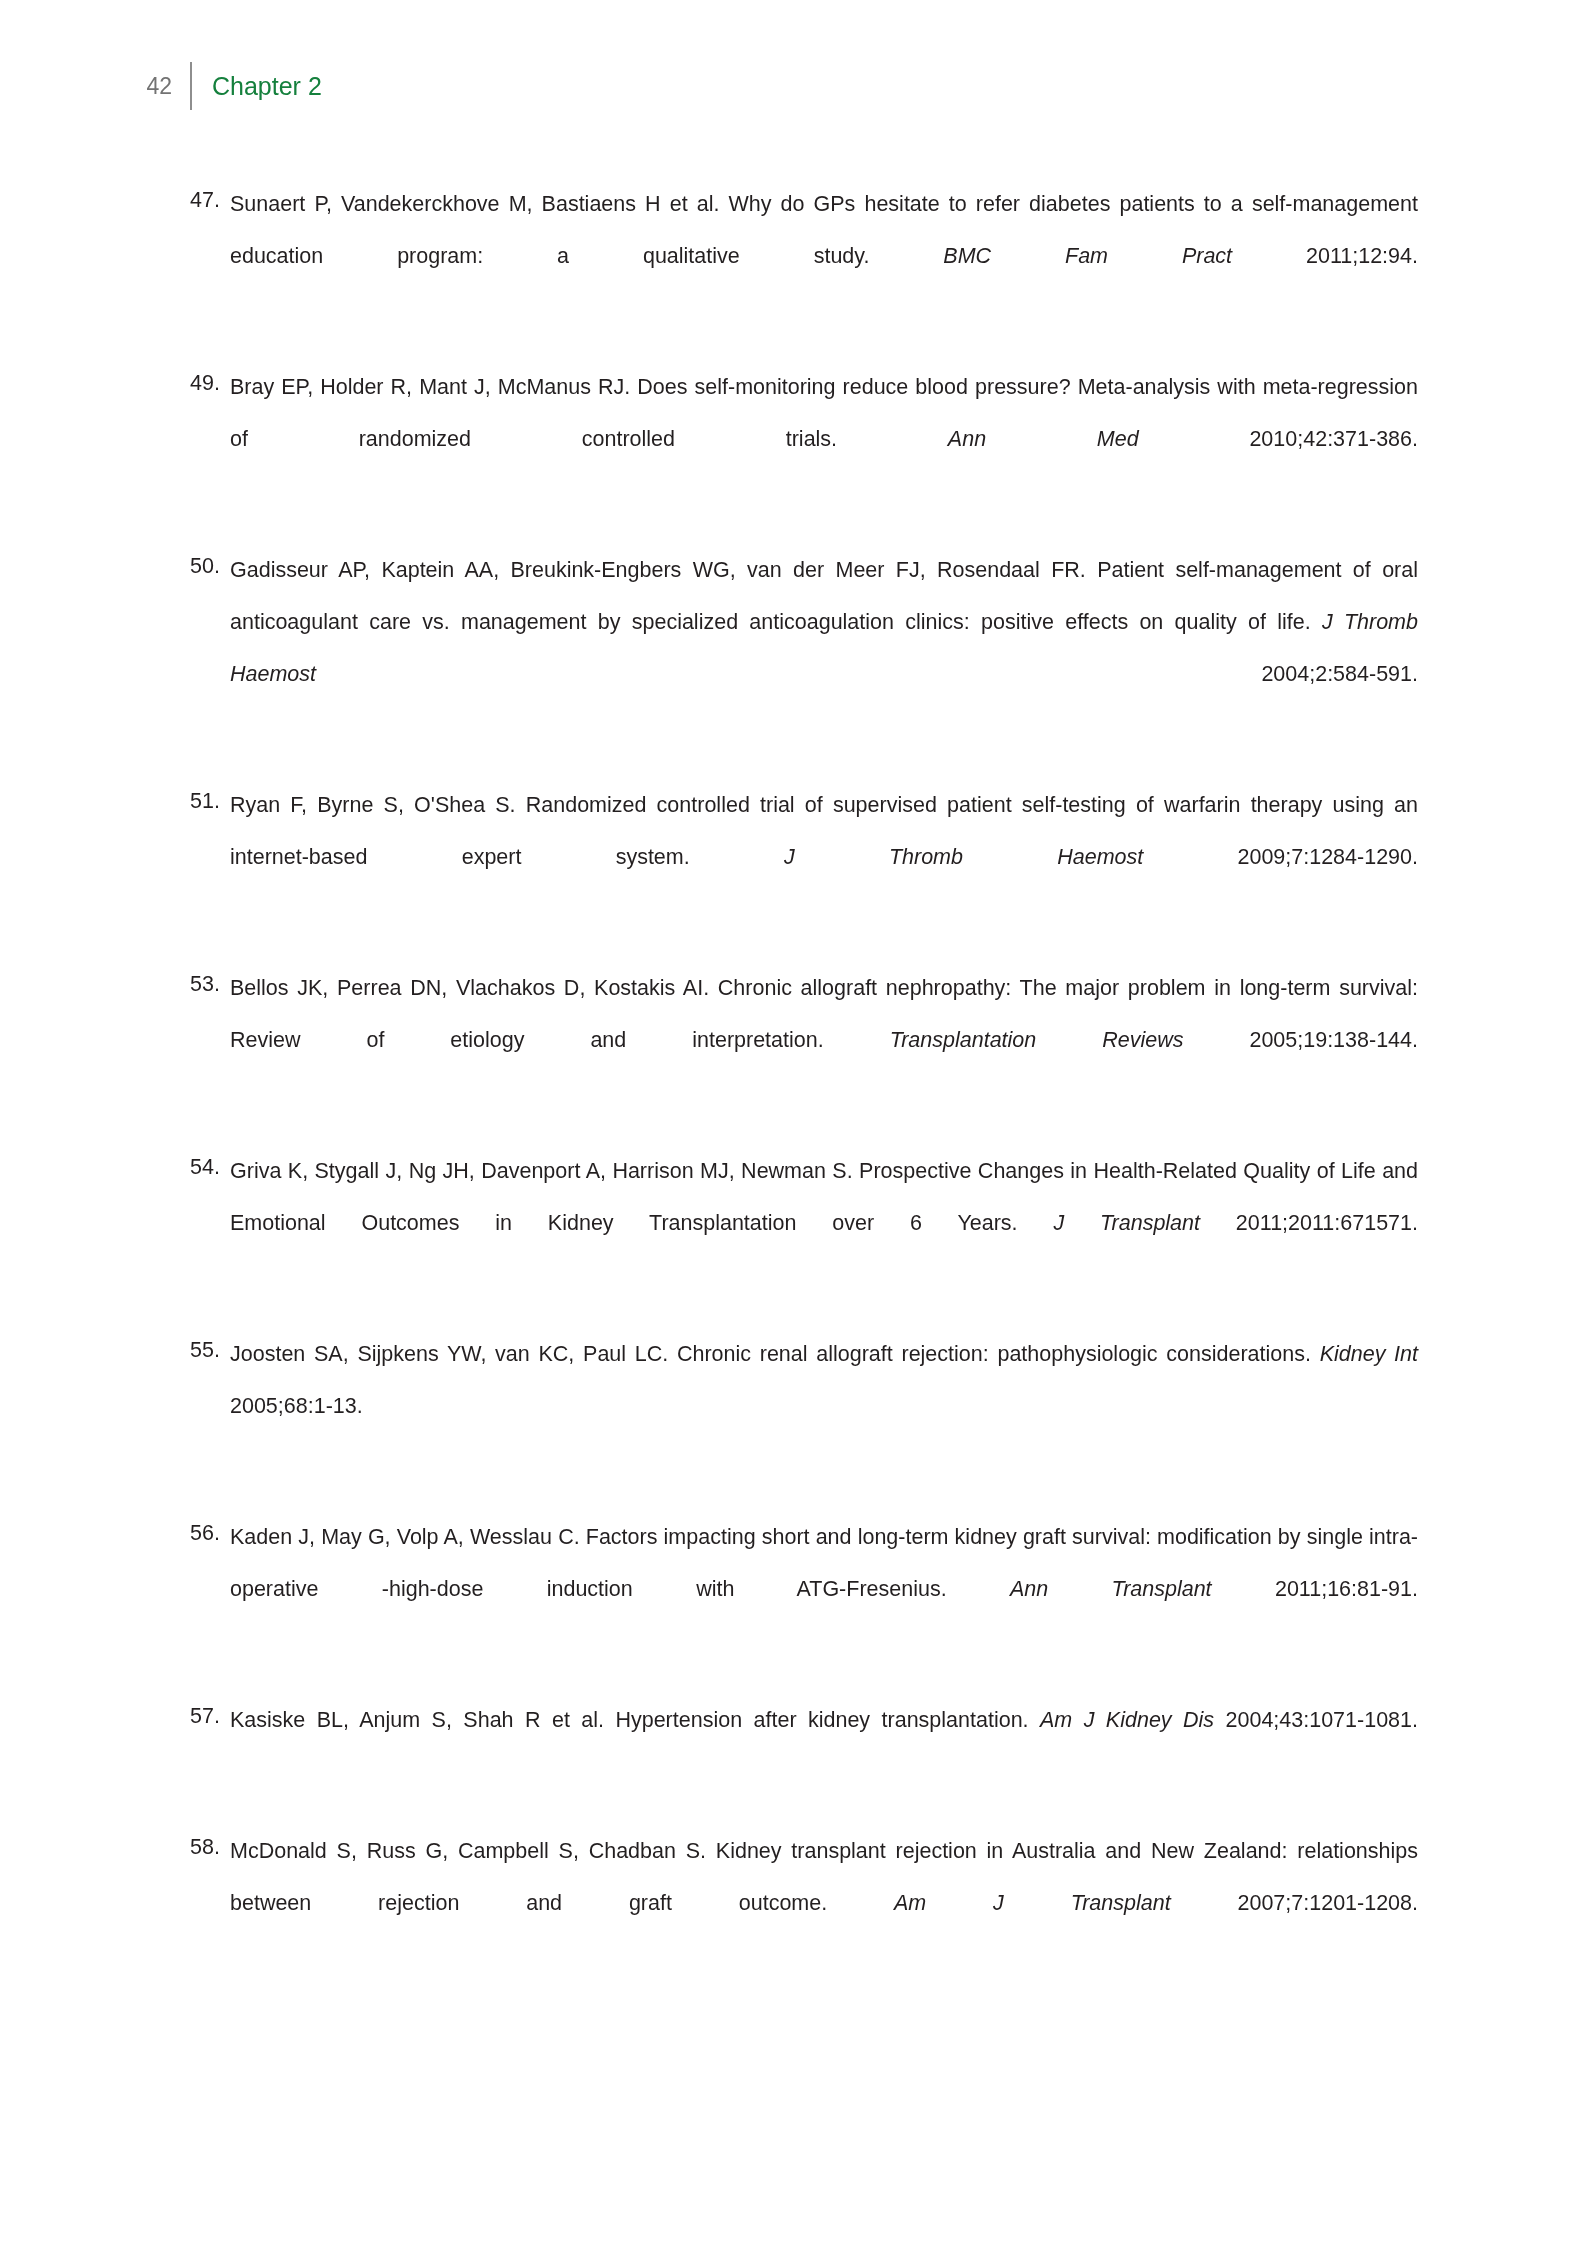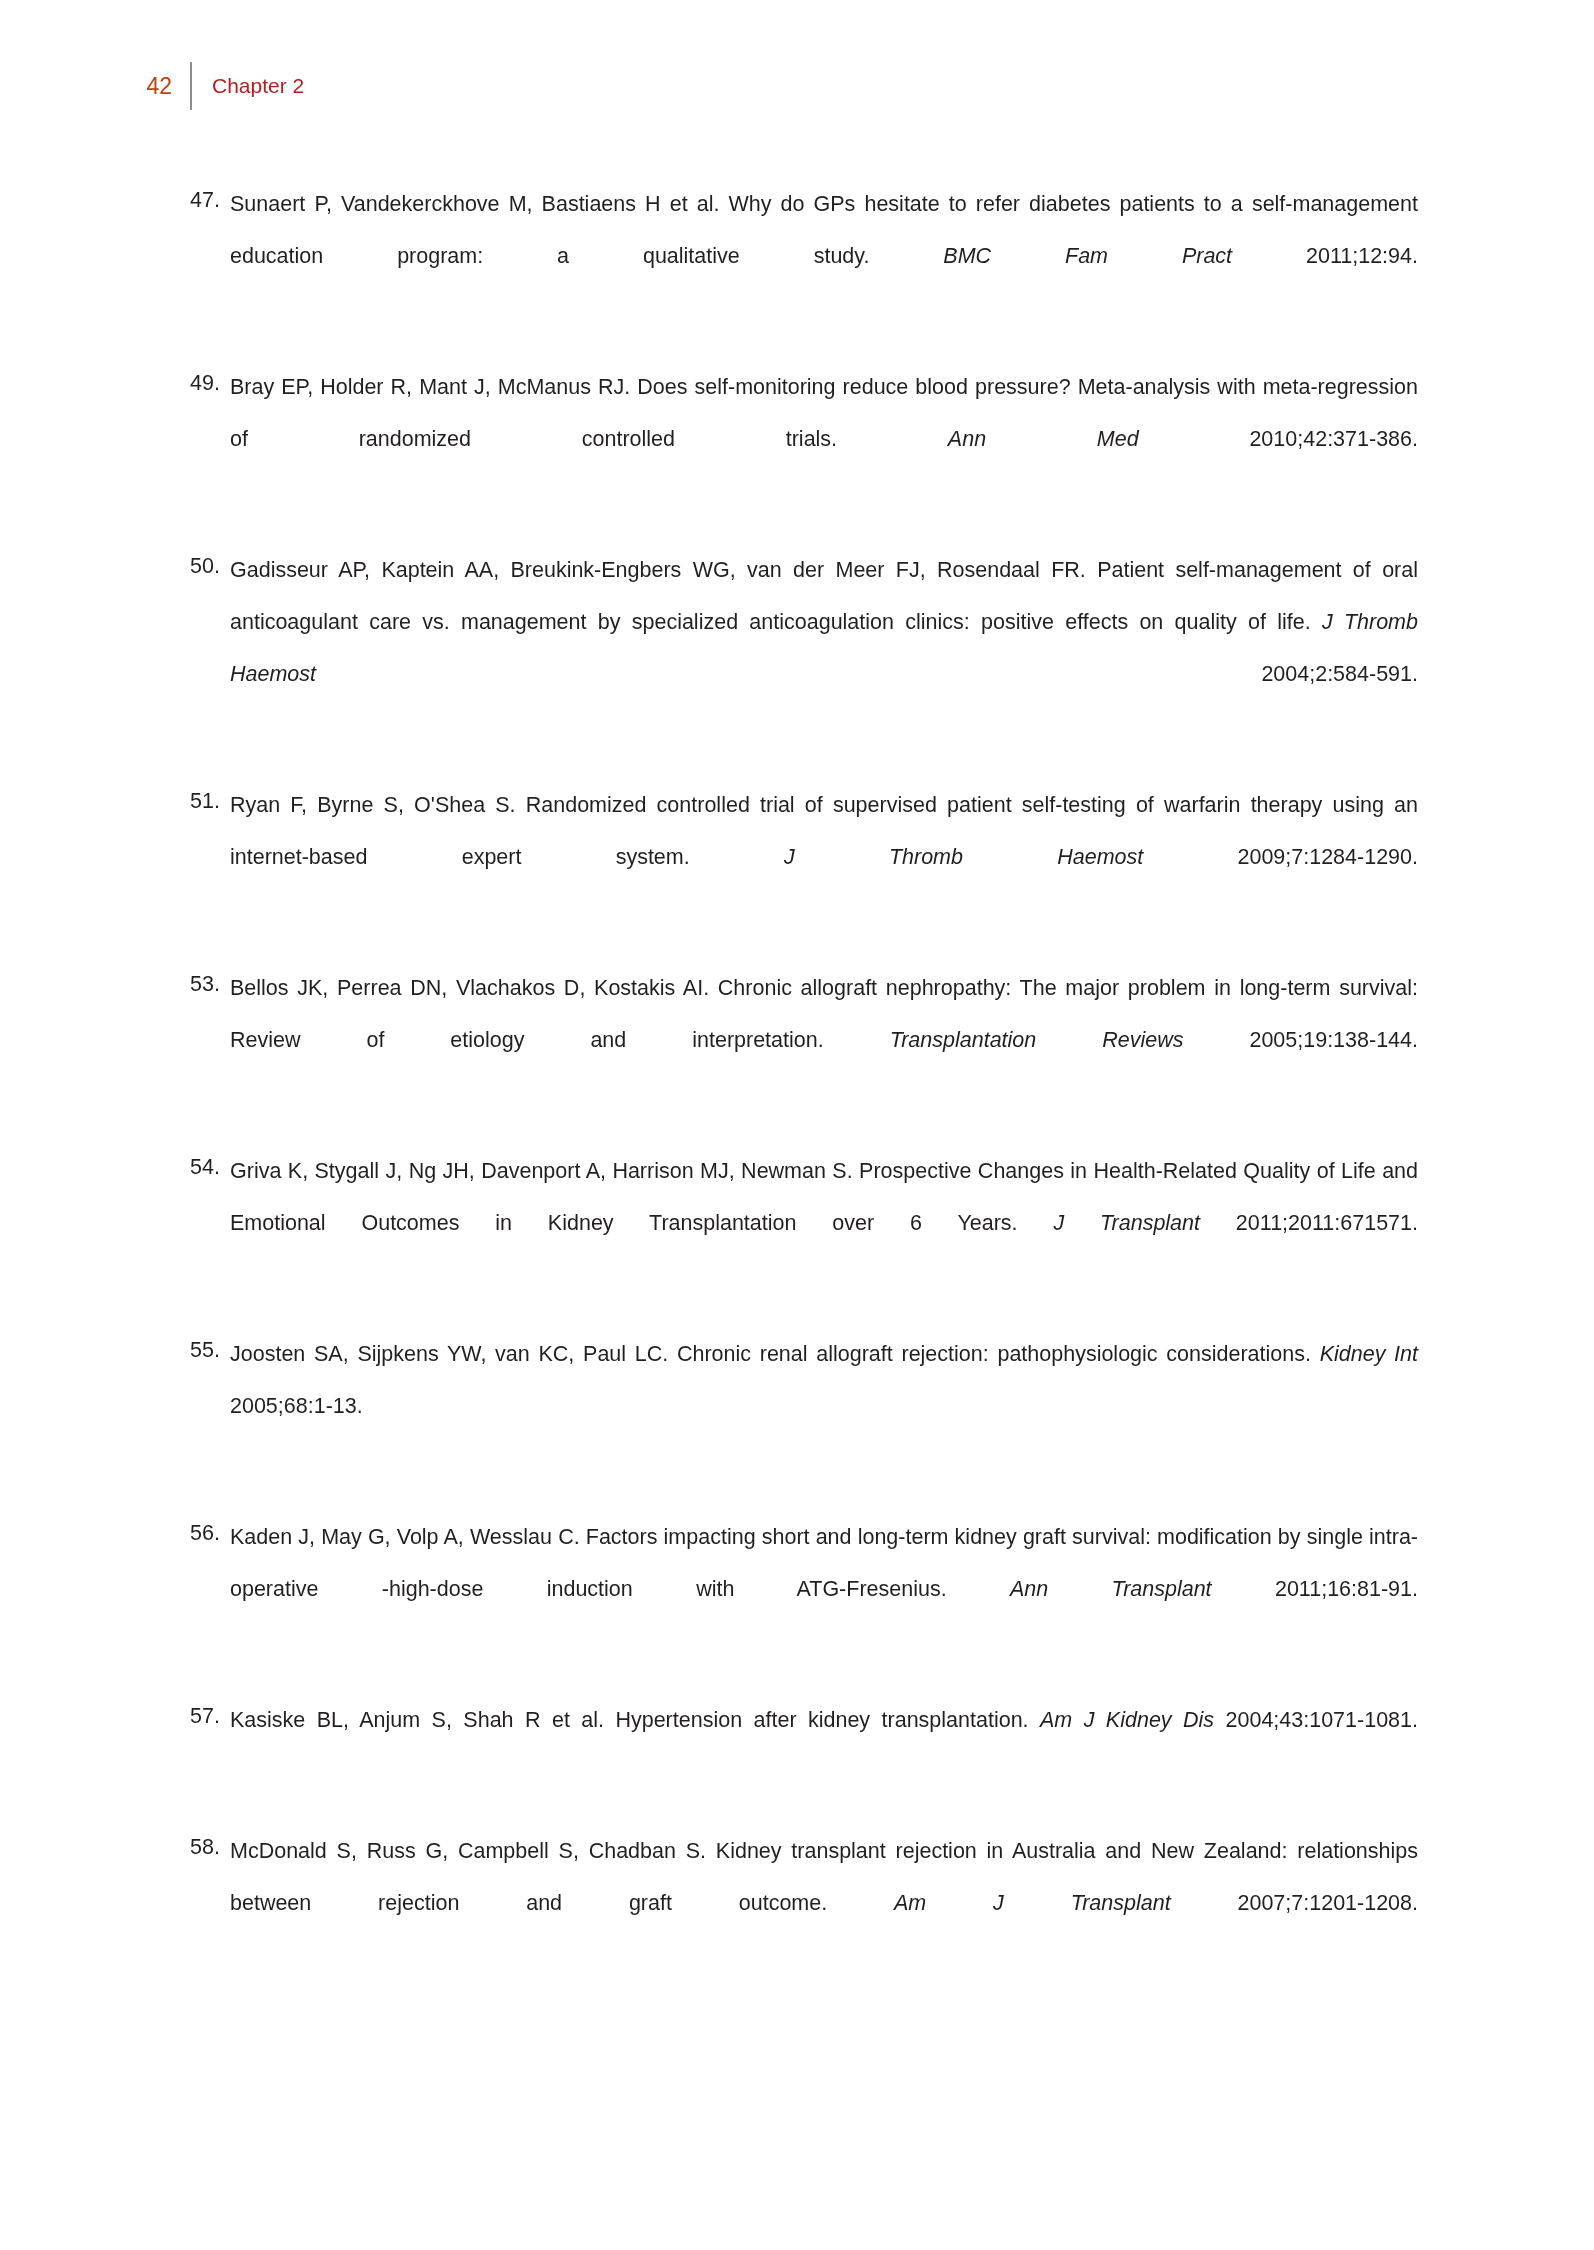--- a/index.html
+++ b/index.html
@@ -27,34 +27,34 @@
     position: absolute;
     top: 62px;
     left: 126px;
     display: flex;
     align-items: stretch;
     height: 48px;
   }
   .page-number {
     font-size: 23px;
     line-height: 48px;
-    color: #c2410c;
+    color: #737373;
     width: 46px;
     text-align: right;
     padding-right: 18px;
   }
   .header-rule {
     width: 2px;
     background: #8e8e8e;
     margin-right: 20px;
   }
   .chapter-label {
-    font-size: 21px;
+    font-size: 25px;
     line-height: 48px;
-    color: #b91c1c;
+    color: #15803d;
   }
 
   
   .ref-list {
     position: absolute;
     top: 178px;
     left: 178px;
     width: 1240px;
   }
   .ref-item {

